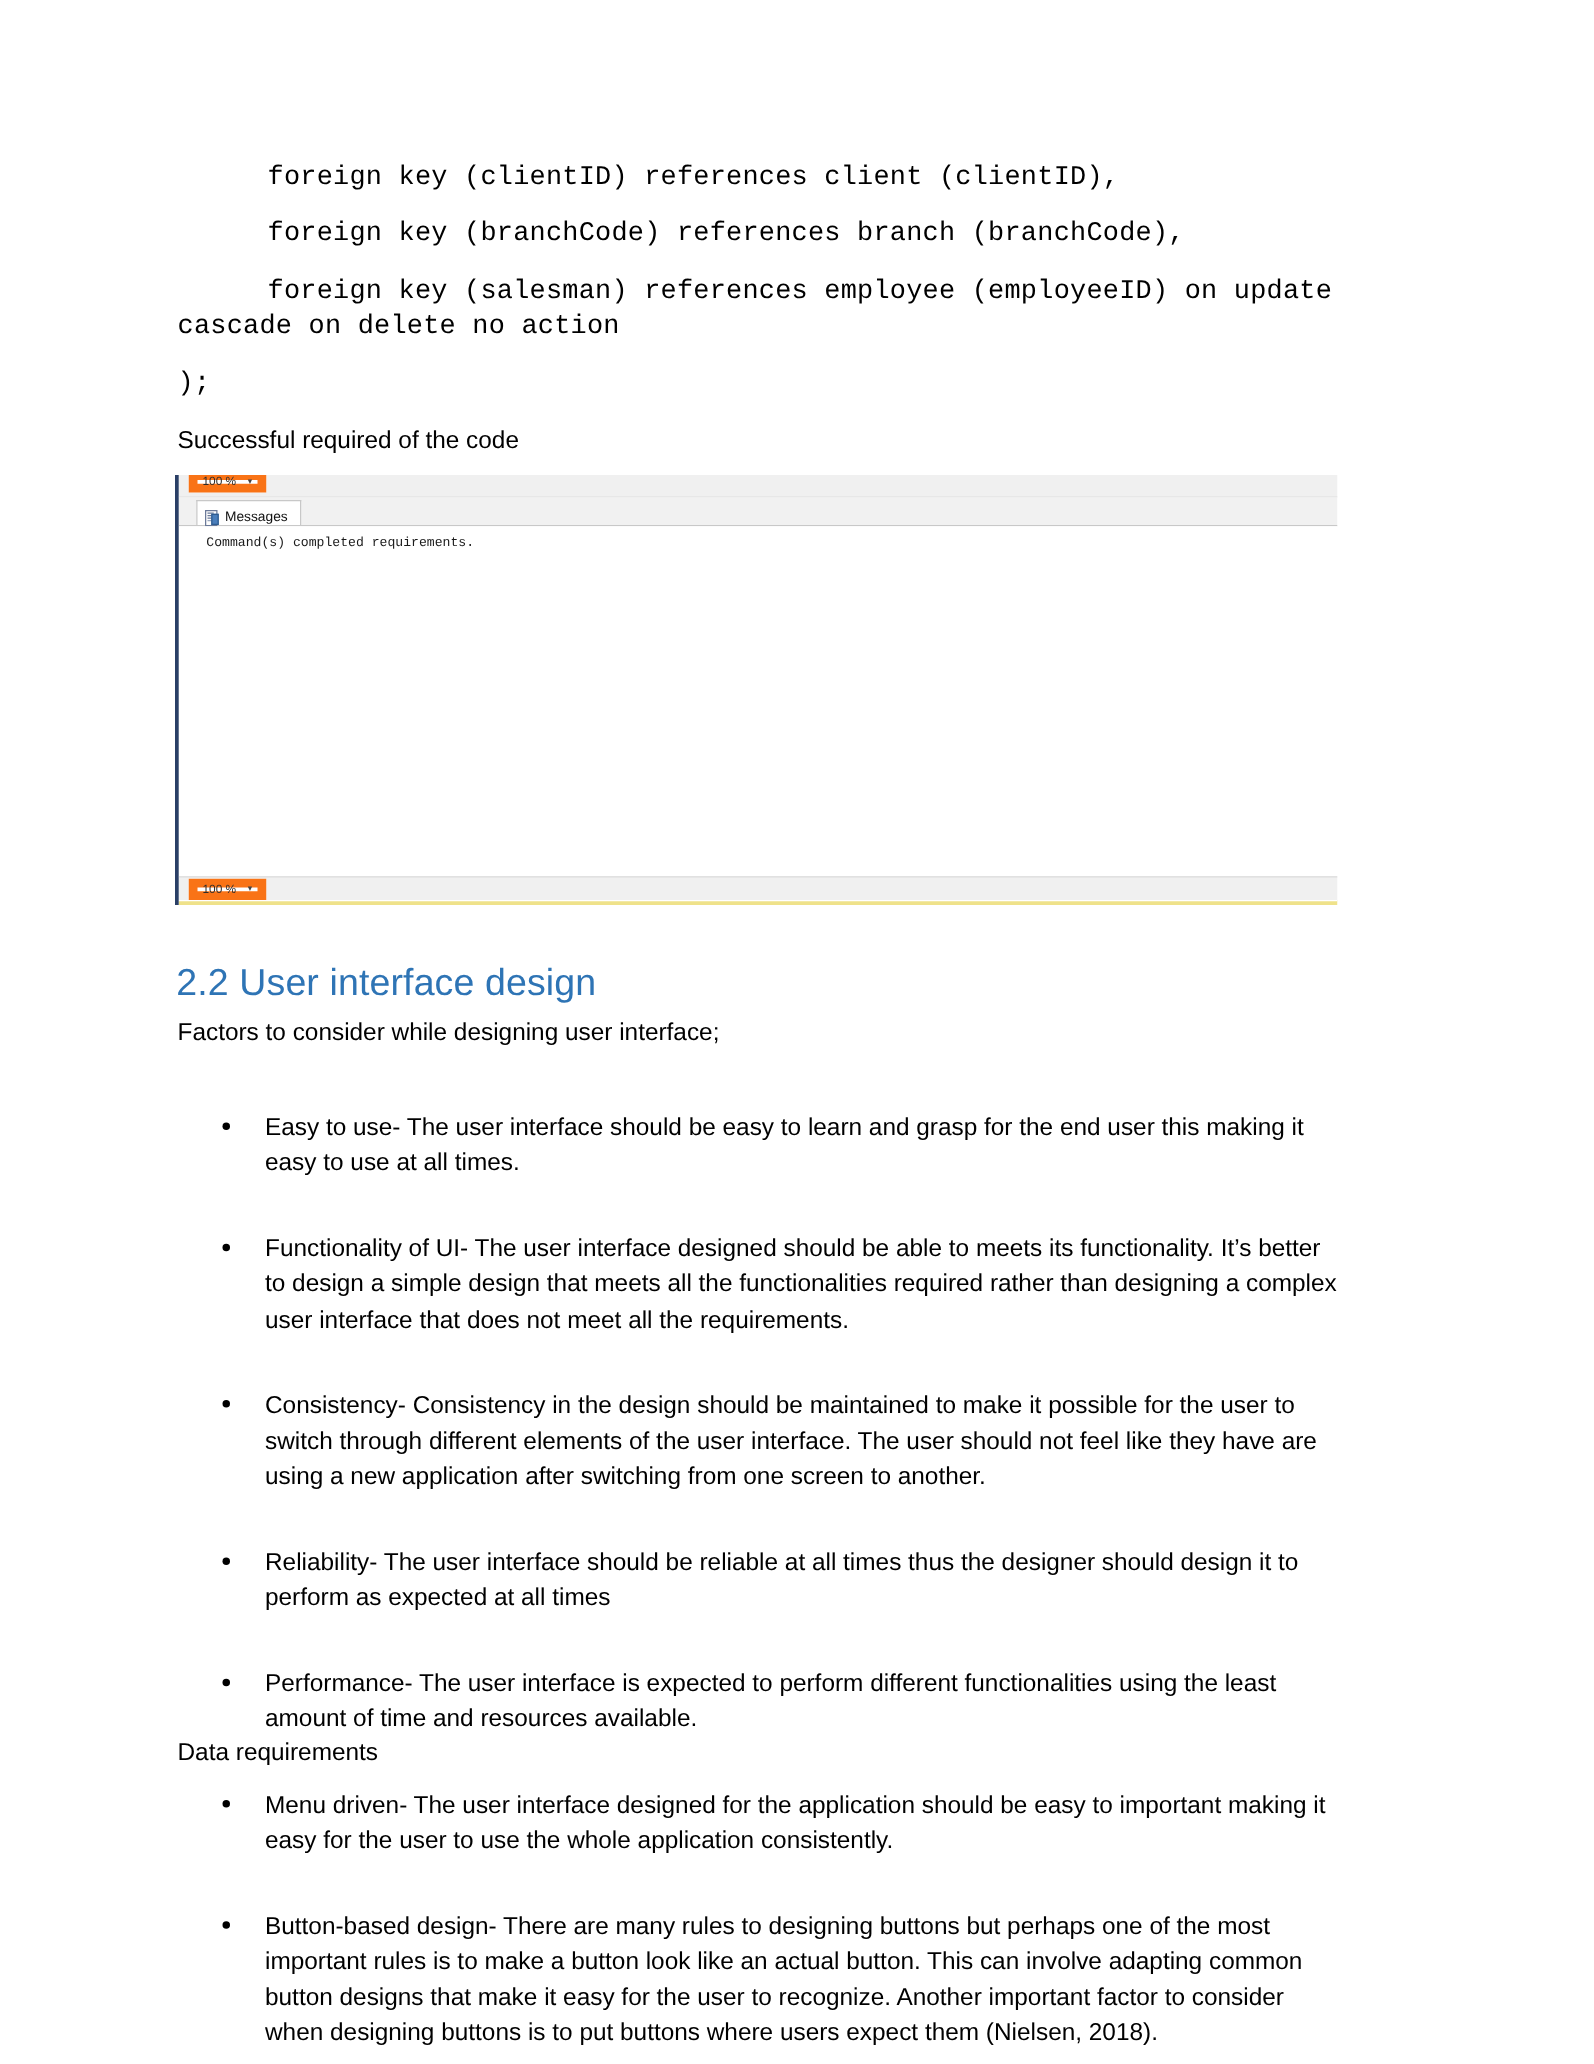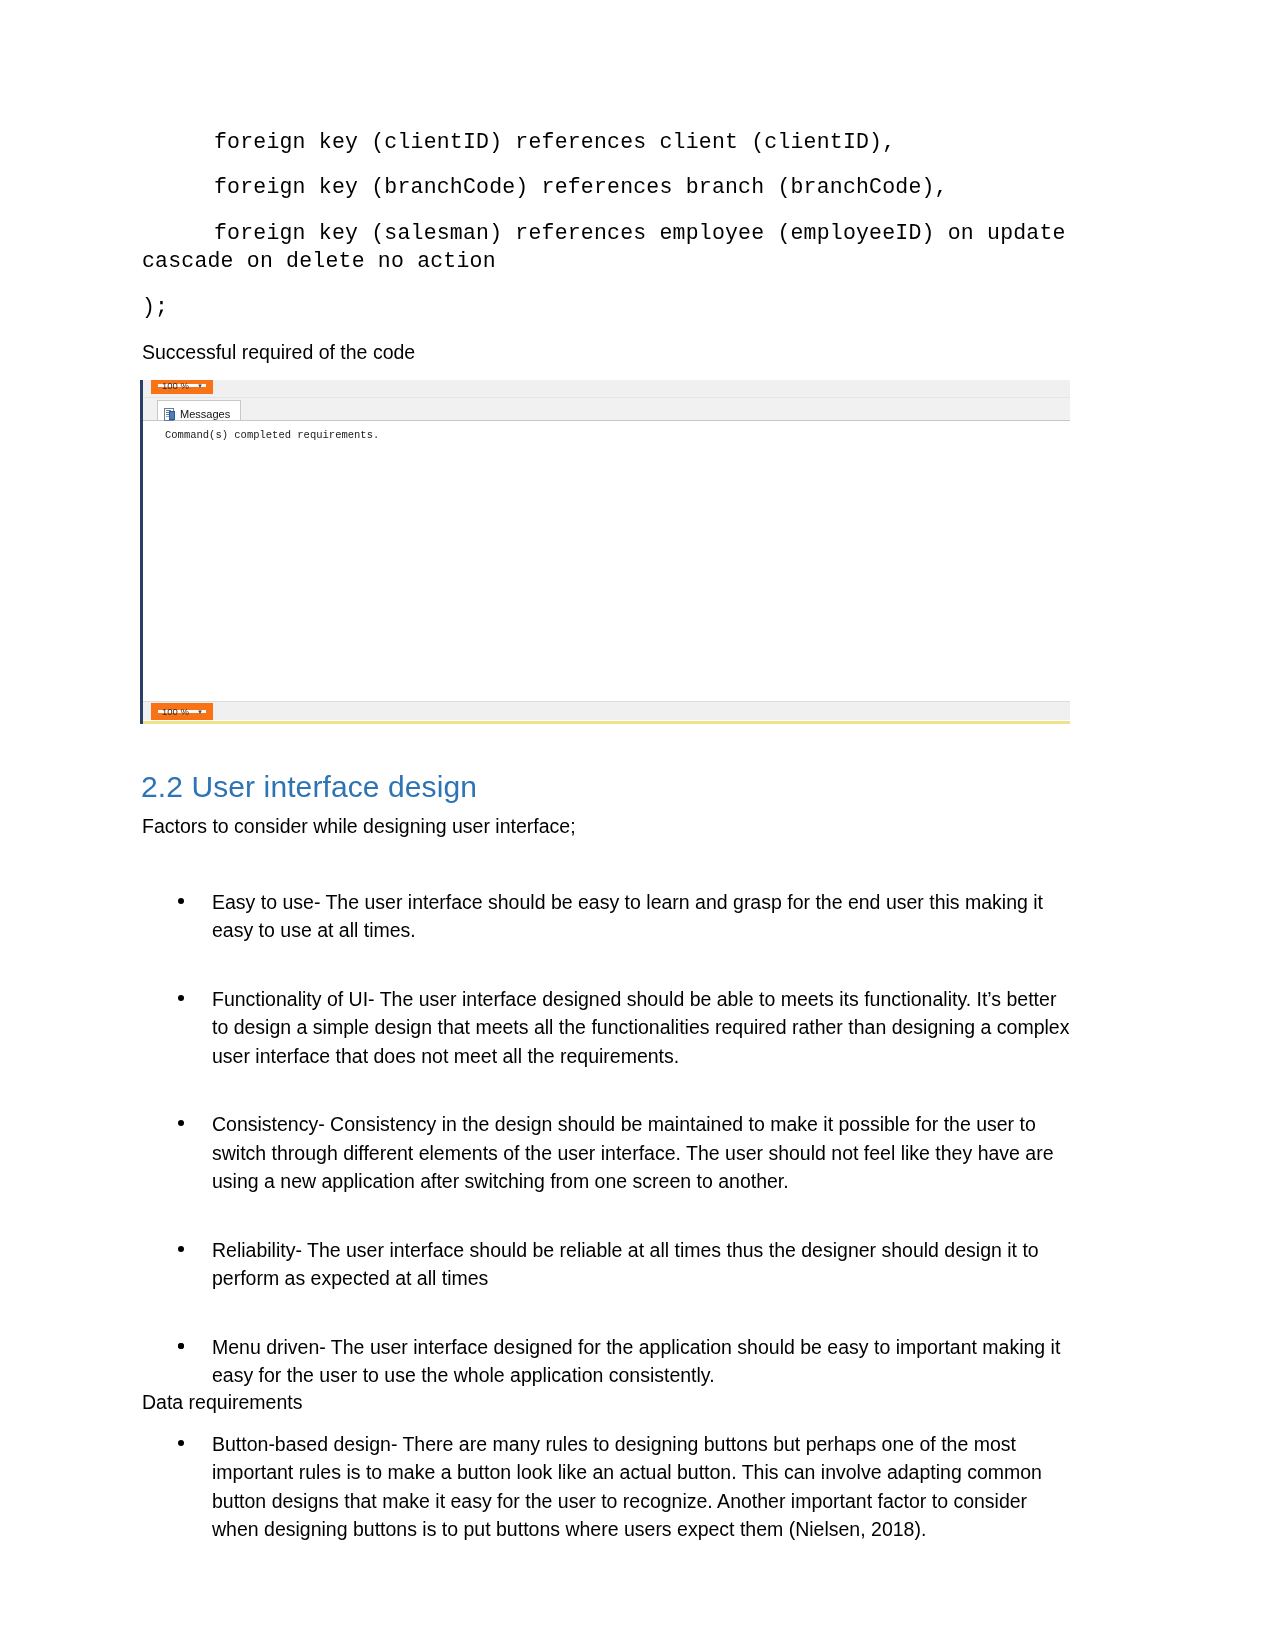--- a/index.html
+++ b/index.html
@@ -323,20 +323,20 @@
 
   <div class="h1">2.2 User interface design</div>
 
   <div class="intro">Factors to consider while designing user interface;</div>
 
   <ul class="bullets">
     <li><span class="dot"></span><span>Easy to use- The user interface should be easy to learn and grasp for the end user this making it easy to use at all times.</span></li>
     <li><span class="dot"></span><span>Functionality of UI- The user interface designed should be able to meets its functionality. It’s better to design a simple design that meets all the functionalities required rather than designing a complex user interface that does not meet all the requirements.</span></li>
     <li><span class="dot"></span><span>Consistency- Consistency in the design should be maintained to make it possible for the user to switch through different elements of the user interface. The user should not feel like they have are using a new application after switching from one screen to another.</span></li>
     <li><span class="dot"></span><span>Reliability- The user interface should be reliable at all times thus the designer should design it to perform as expected at all times</span></li>
-    <li><span class="dot"></span></li>
+    <li><span class="dot"></span><span>Performance- The user interface is expected to perform different functionalities using the least amount of time and resources available.</span></li>
     <li><span class="dot"></span><span>Menu driven- The user interface designed for the application should be easy to important making it easy for the user to use the whole application consistently.</span></li>
     <li><span class="dot"></span><span>Button-based design- There are many rules to designing buttons but perhaps one of the most important rules is to make a button look like an actual button. This can involve adapting common button designs that make it easy for the user to recognize. Another important factor to consider when designing buttons is to put buttons where users expect them (Nielsen, 2018).</span></li>
   </ul>
 
   <div class="tail">Data requirements</div>
 
 </div>
 
 </body></html>

